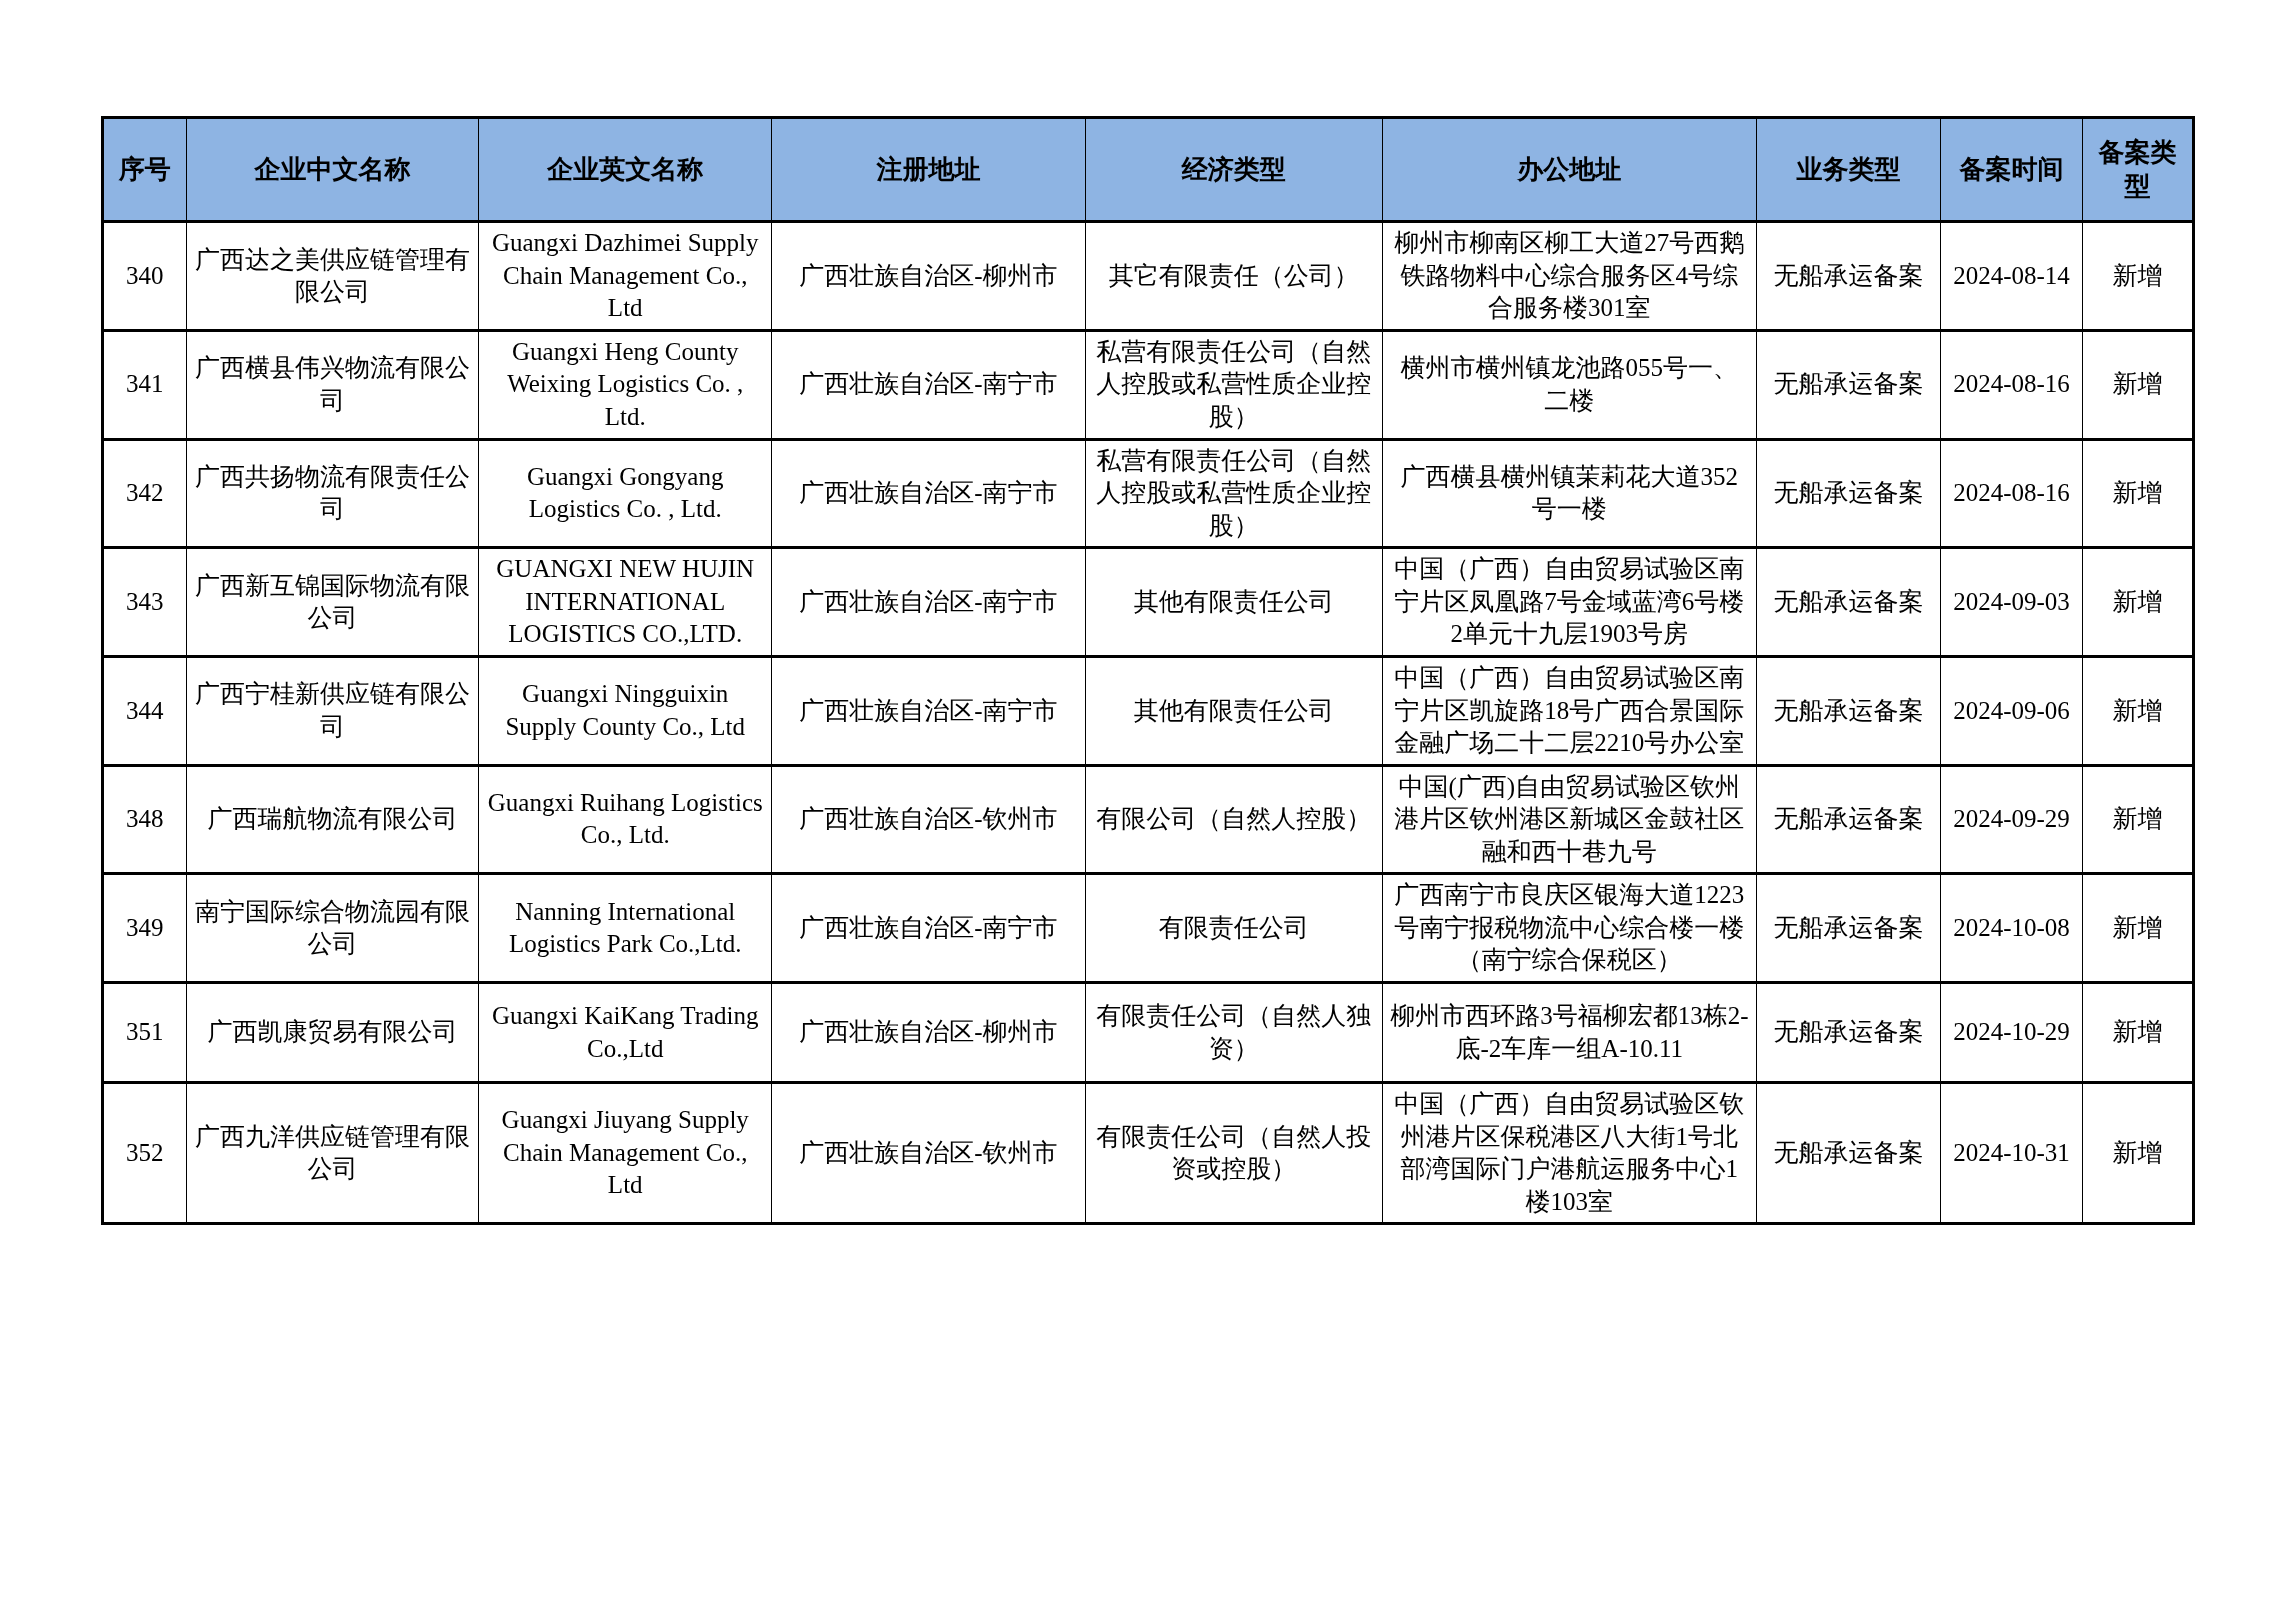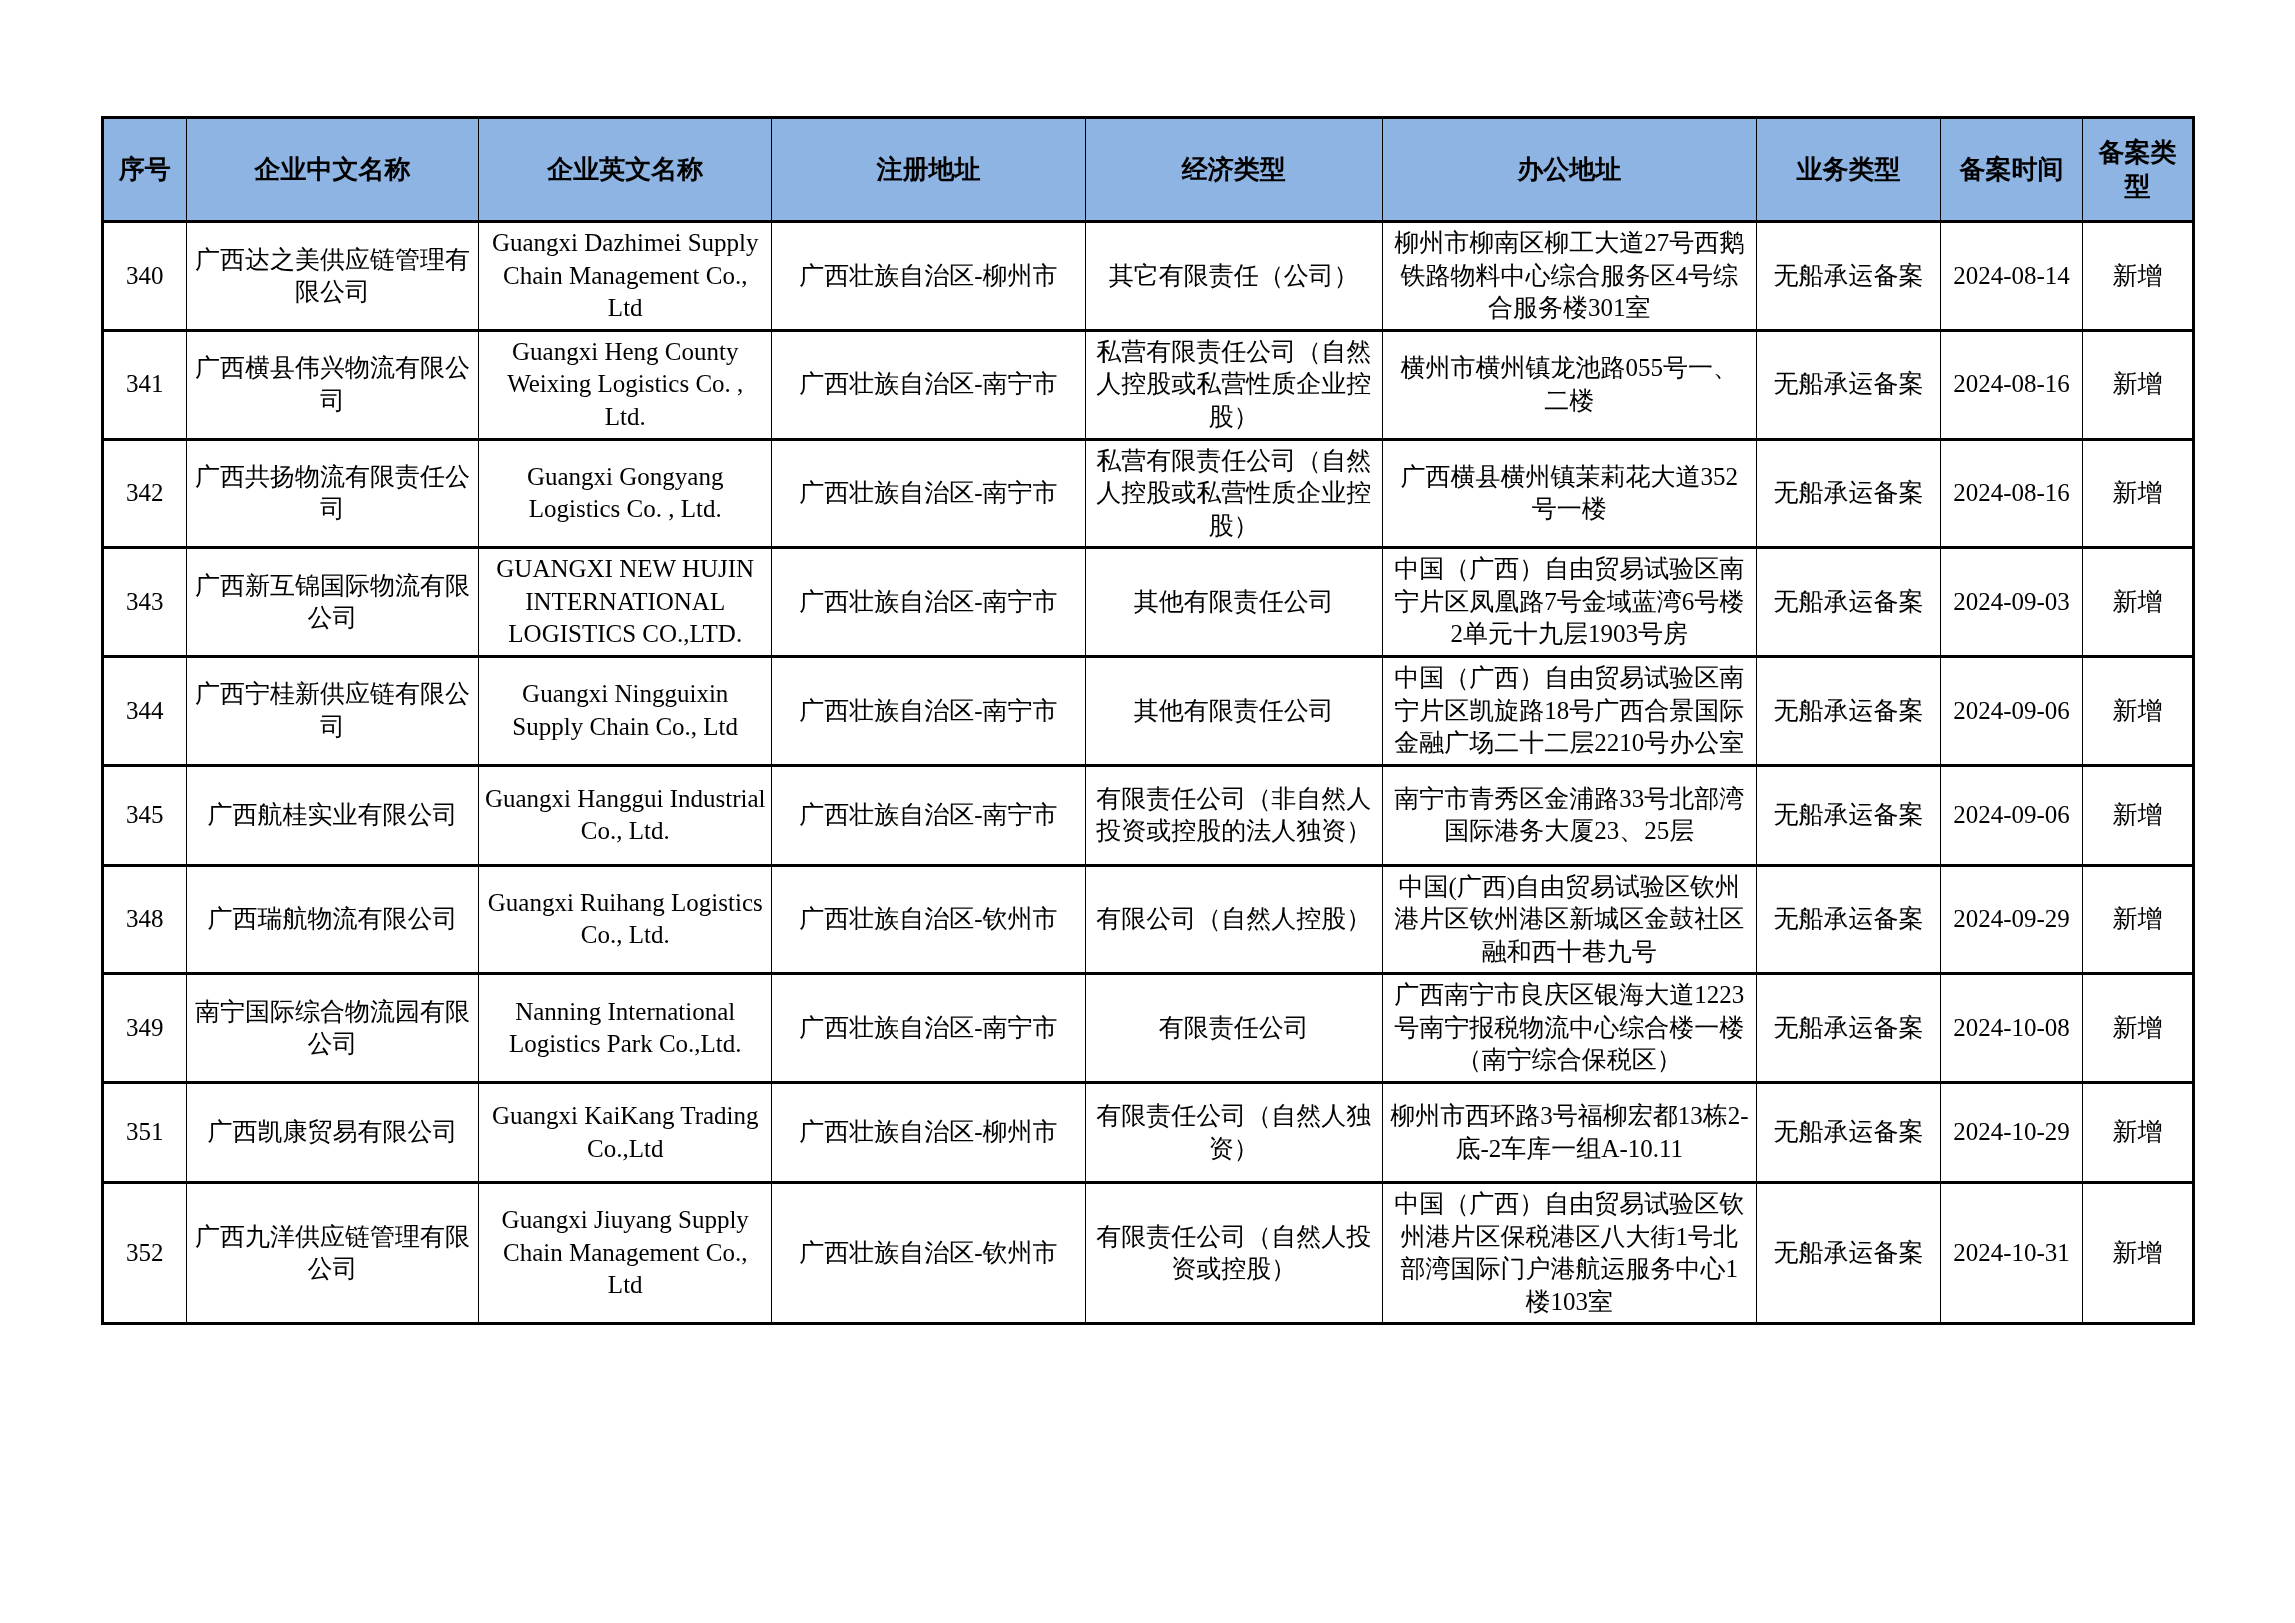--- a/index.html
+++ b/index.html
@@ -121,35 +121,24 @@
           <td>广西壮族自治区-南宁市</td>
           <td>其他有限责任公司</td>
           <td>中国（广西）自由贸易试验区南宁片区凤凰路7号金域蓝湾6号楼2单元十九层1903号房</td>
           <td>无船承运备案</td>
           <td>2024-09-03</td>
           <td>新增</td>
         </tr>
         <tr>
           <td>344</td>
           <td>广西宁桂新供应链有限公司</td>
-          <td>Guangxi Ningguixin Supply Chain Co., Ltd</td>
+          <td>Guangxi Ningguixin Supply County Co., Ltd</td>
           <td>广西壮族自治区-南宁市</td>
           <td>其他有限责任公司</td>
           <td>中国（广西）自由贸易试验区南宁片区凯旋路18号广西合景国际金融广场二十二层2210号办公室</td>
-          <td>无船承运备案</td>
-          <td>2024-09-06</td>
-          <td>新增</td>
-        </tr>
-        <tr>
-          <td>345</td>
-          <td>广西航桂实业有限公司</td>
-          <td>Guangxi Hanggui Industrial Co., Ltd.</td>
-          <td>广西壮族自治区-南宁市</td>
-          <td>有限责任公司（非自然人投资或控股的法人独资）</td>
-          <td>南宁市青秀区金浦路33号北部湾国际港务大厦23、25层</td>
           <td>无船承运备案</td>
           <td>2024-09-06</td>
           <td>新增</td>
         </tr>
         <tr>
           <td>348</td>
           <td>广西瑞航物流有限公司</td>
           <td>Guangxi Ruihang Logistics Co., Ltd.</td>
           <td>广西壮族自治区-钦州市</td>
           <td>有限公司（自然人控股）</td>

